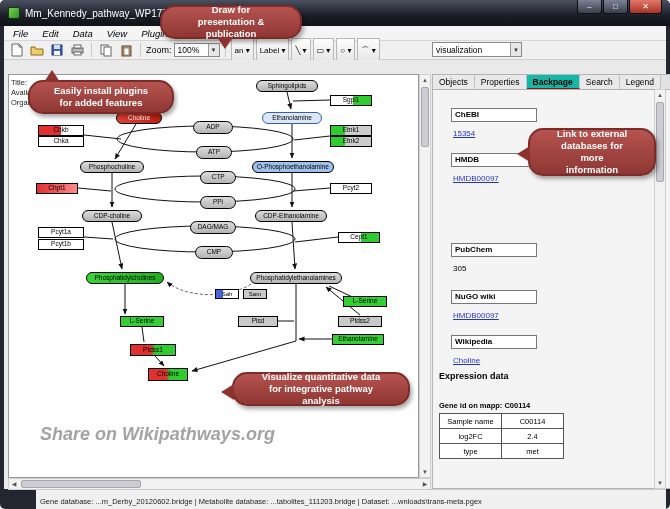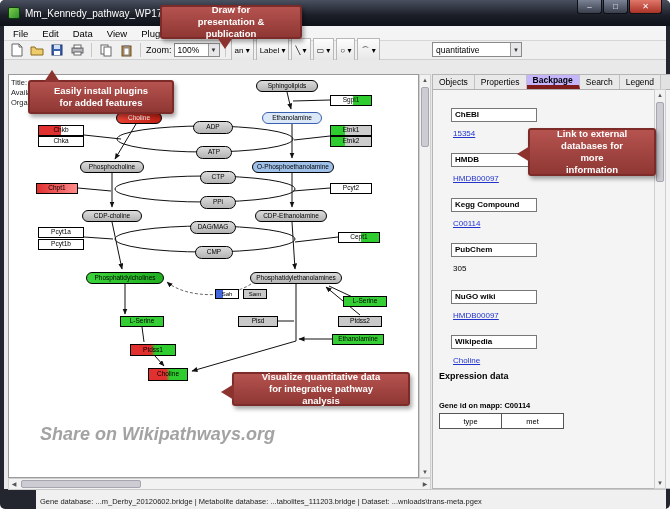--- a/index.html
+++ b/index.html
@@ -12,21 +12,21 @@
             padding:0 8px;color:#fff;font-size:10px;}
   .app-icon{width:12px;height:12px;margin-right:5px;border-radius:2px;
             background:linear-gradient(135deg,#7ed04a,#2e8f2e);border:1px solid #0c3b0c;}
   .caption-btns{position:absolute;right:8px;top:0;display:flex;gap:1px;}
   .cap{width:25px;height:14px;font-size:8px;color:#fff;display:flex;align-items:center;justify-content:center;
        background:linear-gradient(#7a8294,#3a3f4d);border:1px solid #0e1016;border-top:none;border-radius:0 0 3px 3px;}
   .cap.close{background:linear-gradient(#e0776a,#a93226);width:33px;}
   
   .menubar{position:absolute;left:4px;right:4px;top:26px;height:15px;background:#f4f4f4;
            border-bottom:1px solid #d6d6d6;display:flex;align-items:center;font-size:9.5px;padding-left:2px;}
-  .menu-item{padding:19px 7px;}
+  .menu-item{padding:19px 7px;font-style:italic;}
   .toolbar{position:absolute;left:4px;right:4px;top:41px;height:19px;background:#f0f0f0;
            border-bottom:1px solid #cfcfcf;display:flex;align-items:center;gap:2px;padding:0 4px;font-size:9px;}
   .tbtn{width:18px;height:16px;display:flex;align-items:center;justify-content:center;border:1px solid transparent;}
   .sep{width:1px;height:14px;background:#c8c8c8;margin:0 3px;}
   .combo{display:flex;align-items:center;background:#fff;border:1px solid #8a8a8a;height:14px;
          font-size:8.5px;padding-left:3px;position:relative;}
   .combo .caret{margin-left:auto;width:11px;height:100%;background:#e7e7ea;border-left:1px solid #9a9a9a;
          display:flex;align-items:center;justify-content:center;font-size:6px;color:#333;}
   .zoom-combo{width:46px;}
   .tool{border:1px solid #b8b8b8;background:linear-gradient(#fdfdfd,#e6e6e6);height:24px;display:flex;
@@ -57,37 +57,37 @@
   .small{font-size:6px;}
   
   .scroll{position:absolute;background:#f2f2f2;border:1px solid #cfcfcf;}
   .thumb{position:absolute;background:#ccccd2;border:1px solid #a6a6b0;border-radius:2px;}
   .sarrow{position:absolute;font-size:6px;color:#555;width:100%;text-align:center;line-height:10px;}
   
   .sidepanel{position:absolute;left:432px;top:74px;width:262px;height:415px;background:#f4f4f4;
              border:1px solid #b5b5b5;}
   .tabs{display:flex;height:15px;background:#e2e2e2;border-bottom:1px solid #b0b0b0;font-size:8.5px;}
   .tab{padding:1px 6px;border-right:1px solid #c2c2c2;display:flex;align-items:center;background:#e9e9e9;}
-  .tab.active{background:#c4b5fd;border-bottom:4px solid #7f1d1d;font-weight:bold;}
+  .tab.active{background:#14b8a6;border-bottom:1px solid #7f1d1d;font-weight:bold;}
   .entry{position:absolute;left:18px;}
   .src-box{width:86px;height:14px;background:#fff;border:1px solid #777;font-size:8px;font-weight:bold;
            padding:2px 3px;line-height:1;}
   .val{display:inline-block;margin:6px 0 0 2px;font-size:8px;color:#2233cc;text-decoration:underline;}
   .val.plain{color:#000;text-decoration:none;}
   .exp-title{position:absolute;left:6px;top:296px;font-weight:bold;font-size:9px;}
   .gene-line{position:absolute;left:6px;top:326px;font-weight:bold;font-size:7.5px;}
   .exp-table{position:absolute;left:6px;top:338px;border-collapse:collapse;font-size:7.5px;background:#fff;}
   .exp-table td{border:1px solid #555;width:62px;height:15px;text-align:center;padding:0 2px;}
   
   .statusbar{position:absolute;left:4px;right:4px;top:489px;height:24px;background:#f0f0f0;
              border-top:1px solid #c9c9c9;font-size:7.5px;color:#222;display:flex;align-items:center;
              padding:0 4px;white-space:nowrap;overflow:hidden;margin-left:32px;}
   
   .callout{position:absolute;display:flex;align-items:center;justify-content:center;text-align:center;
-           padding:2px 24px;background:linear-gradient(#b5534f,#8f3734);border:2px solid #7d2b29;border-radius:3px;
+           padding:2px 24px;background:linear-gradient(#b5534f,#8f3734);border:2px solid #7d2b29;border-radius:15px;
            color:#fff;font-weight:bold;font-size:9.5px;line-height:1.25;box-shadow:2px 3px 4px rgba(0,0,0,.35);z-index:50;}
   .callout::after{content:"";position:absolute;width:0;height:0;}
   .co-draw{left:160px;top:5px;width:142px;height:34px;}
   .co-draw::after{left:55px;bottom:-12px;border-left:8px solid transparent;border-right:8px solid transparent;
                   border-top:12px solid #8c3330;}
   .co-plugins{left:28px;top:80px;width:146px;height:34px;}
   .co-plugins::after{left:14px;top:-12px;border-left:8px solid transparent;border-right:8px solid transparent;
                   border-bottom:12px solid #8c3330;}
   .co-link{left:528px;top:128px;width:128px;height:48px;}
   .co-link::after{left:-13px;top:16px;border-top:8px solid transparent;border-bottom:8px solid transparent;
@@ -169,21 +169,21 @@
       <span class="caret">▼</span>
     </div>
     <div class="sep"></div>
     <div class="tool">an ▾</div>
     <div class="tool">Label ▾</div>
     <div class="tool">╲ ▾</div>
     <div class="tool">▭ ▾</div>
     <div class="tool">○ ▾</div>
     <div class="tool">⌒ ▾</div>
     <div class="combo viz-combo">
-      <span>quantitative</span>
+      <span>visualization</span>
       <span class="caret">▼</span>
     </div>
   </div>
 
   <div class="workarea"></div>
 
   <div class="canvas">
     <span class="info-line" style="top:3px">Title:</span>
     <span class="info-line" style="top:13px">Available</span>
     <span class="info-line" style="top:23px">Organism</span>
@@ -282,42 +282,46 @@
     </div>
 
     <div class="entry" style="top:33px">
       <div class="src-box">ChEBI</div>
       <a class="val">15354</a>
     </div>
     <div class="entry" style="top:78px">
       <div class="src-box">HMDB</div>
       <a class="val">HMDB00097</a>
     </div>
-    <div class="entry" style="top:123px">
-      <div class="src-box">Kegg Compound</div>
-      <a class="val">C00114</a>
-    </div>
     <div class="entry" style="top:168px">
       <div class="src-box">PubChem</div>
       <a class="val plain">305</a>
     </div>
     <div class="entry" style="top:215px">
       <div class="src-box">NuGO wiki</div>
       <a class="val">HMDB00097</a>
     </div>
     <div class="entry" style="top:260px">
       <div class="src-box">Wikipedia</div>
       <a class="val">Choline</a>
     </div>
 
     <div class="exp-title">Expression data</div>
     <div class="gene-line">Gene id on mapp: C00114</div>
 
     <table class="exp-table">
       <tbody>
+          <tr>
+        <td>Sample name</td>
+        <td>C00114</td>
+      </tr>
+      <tr>
+        <td>log2FC</td>
+        <td>2.4</td>
+      </tr>
       <tr>
         <td>type</td>
         <td>met</td>
       </tr>
     </tbody>
       </table>
   </div>
 
   <div class="scroll" style="left:654px;top:89px;width:12px;height:400px">
     <div class="sarrow" style="top:0">▲</div>

